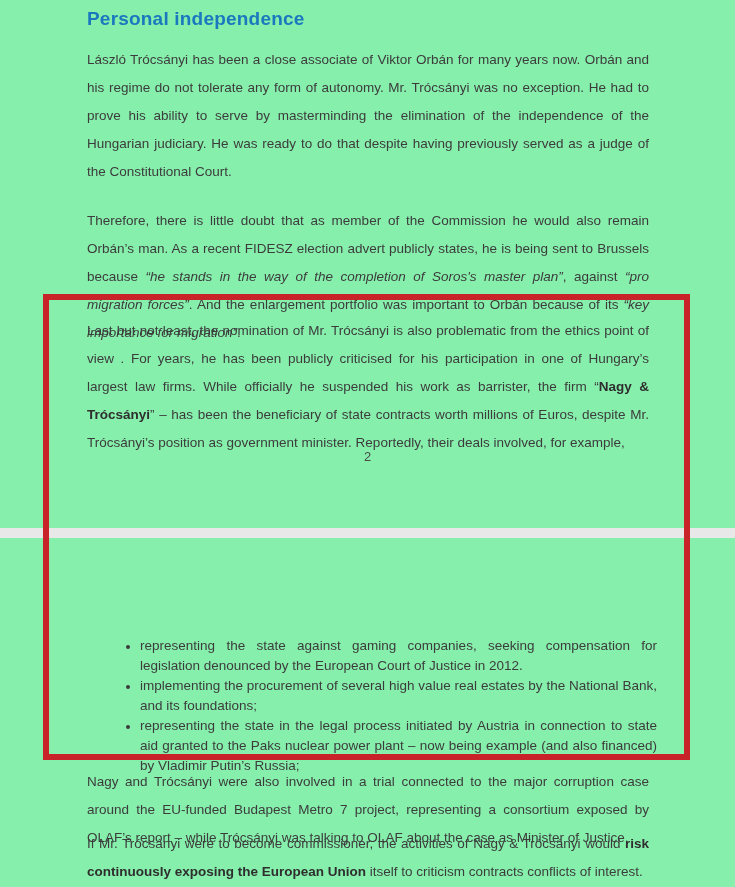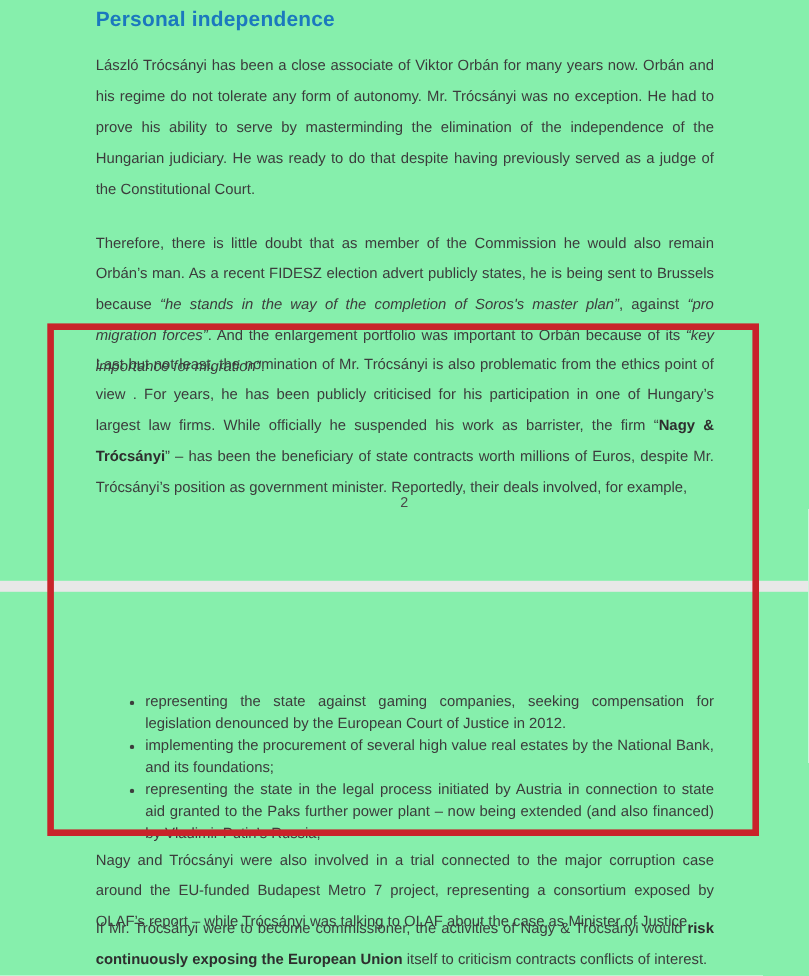--- a/index.html
+++ b/index.html
@@ -34,21 +34,21 @@
   .page-number{
     position:absolute;left:0;top:449px;width:735px;
     text-align:center;font-size:13px;color:#4a4a4a;
   }
   .page-break-band{
     position:absolute;left:0;top:528px;width:735px;height:10px;
     background:#e8e8e8;
   }
   .bullet-list{
     position:absolute;left:87px;top:628px;width:562px;
-    margin:0;padding:0 0 0 45px;
+    margin:8px;padding:0 0 0 45px;
     font-size:13.5px;line-height:20px;
     box-sizing:border-box;
   }
   .bullet-list li{
     text-align:justify;
     margin:0;padding:0;
   }
   .bullet-list li::marker{font-size:12px;}
   .highlight-box{
     position:absolute;left:43px;top:294px;
@@ -72,21 +72,21 @@
 
   <p class="para p4"><span>Last but not least, the nomination of Mr. Trócsányi is also problematic from the ethics point of view . For years, he has been publicly criticised for his participation in one of Hungary’s largest law firms. While officially he suspended his work as barrister, the firm “</span><span class="bold">Nagy &amp; Trócsányi</span><span>” – has been the beneficiary of state contracts worth millions of Euros, despite Mr. Trócsányi’s position as government minister. Reportedly, their deals involved, for example,</span></p>
 
   <div class="page-number">2</div>
 
   <div class="page-break-band"></div>
 
   <ul class="bullet-list">
     <li>representing the state against gaming companies, seeking compensation for legislation denounced by the European Court of Justice in 2012.</li>
     <li>implementing the procurement of several high value real estates by the National Bank, and its foundations;</li>
-    <li>representing the state in the legal process initiated by Austria in connection to state aid granted to the Paks further power plant – now being extended (and also financed) by Vladimir Putin’s Russia;</li>
+    <li>representing the state in the legal process initiated by Austria in connection to state aid granted to the Paks nuclear power plant – now being example (and also financed) by Vladimir Putin’s Russia;</li>
   </ul>
 
   <p class="para p5">Nagy and Trócsányi were also involved in a trial connected to the major corruption case around the EU-funded Budapest Metro 7 project, representing a consortium exposed by OLAF’s report – while Trócsányi was talking to OLAF about the case as Minister of Justice.</p>
 
   <p class="para p6"><span>If Mr. Trócsányi were to become commissioner, the activities of Nagy &amp; Trócsányi would </span><span class="bold">risk continuously exposing the European Union</span><span> itself to criticism contracts conflicts of interest.</span></p>
 
   <div class="highlight-box"></div>
 
 </div>
 

